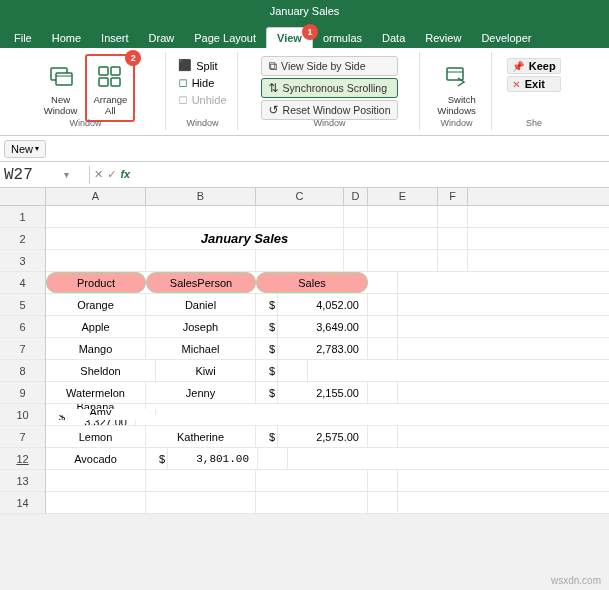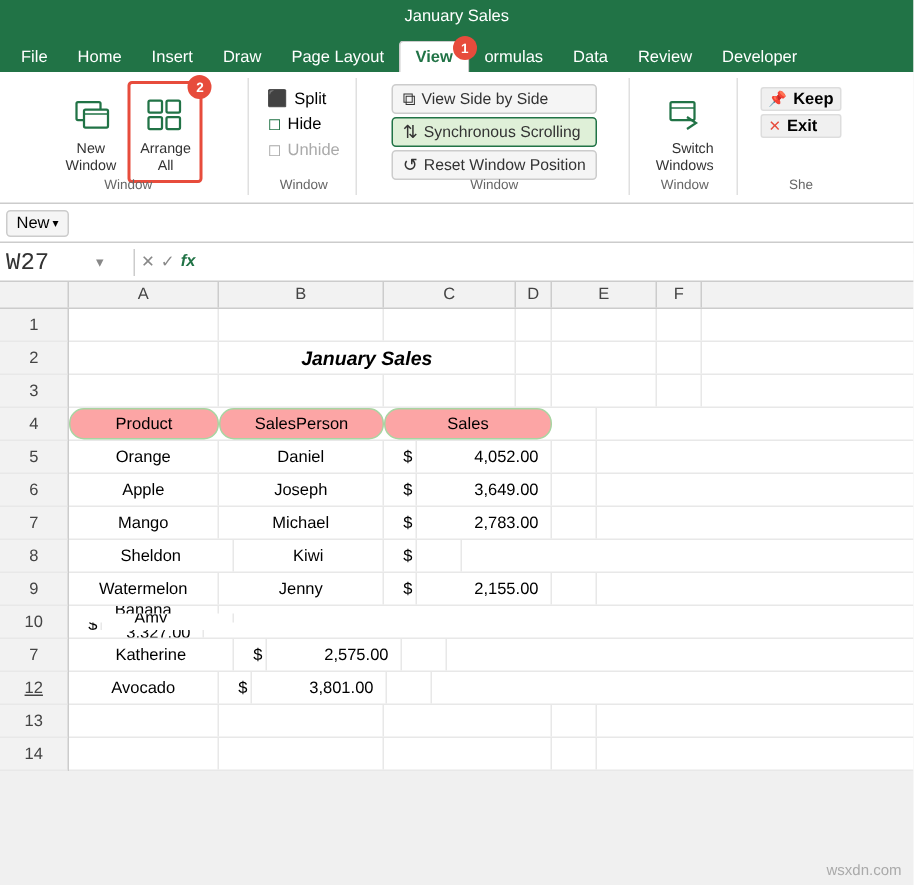--- a/index.html
+++ b/index.html
@@ -324,30 +324,31 @@
 
       <div class="sheet-row" style="height:22px;flex-direction:column;">
         <div class="sheet-cell data-cell-center" style="width:100px;">Banana</div>
         <div class="sheet-cell data-cell-center" style="width:110px;">Amy</div>
         <div class="sheet-cell data-cell-right" style="width:22px; justify-content:flex-end; padding-right:2px;">$</div>
         <div class="sheet-cell data-cell-right" style="width:90px;">3,327.00</div>
         <div class="sheet-cell" style="width:30px;"></div>
       </div>
 
       <div class="sheet-row" style="height:22px;">
+        <div class="sheet-cell data-cell-center" style="width:100px;">Lemon</div>
         <div class="sheet-cell data-cell-center" style="width:110px;">Katherine</div>
         <div class="sheet-cell data-cell-right" style="width:22px; justify-content:flex-end; padding-right:2px;">$</div>
         <div class="sheet-cell data-cell-right" style="width:90px;">2,575.00</div>
         <div class="sheet-cell" style="width:30px;"></div>
       </div>
 
       <div class="sheet-row" style="height:22px;">
         <div class="sheet-cell data-cell-center" style="width:100px;">Avocado</div>
         <div class="sheet-cell data-cell-right" style="width:22px; justify-content:flex-end; padding-right:2px;">$</div>
-        <div class="sheet-cell data-cell-right" style="width:90px;">3,801.00</div>
+        <div class="sheet-cell data-cell-right" style="width:90px;font-family:Liberation Mono, monospace;">3,801.00</div>
         <div class="sheet-cell" style="width:30px;"></div>
       </div>
 
       <div class="sheet-row" style="height:22px;">
         <div class="sheet-cell" style="width:100px;"></div>
         <div class="sheet-cell" style="width:110px;"></div>
         <div class="sheet-cell" style="width:112px;"></div>
         <div class="sheet-cell" style="width:30px;"></div>
       </div>
       <div class="sheet-row" style="height:22px;">

